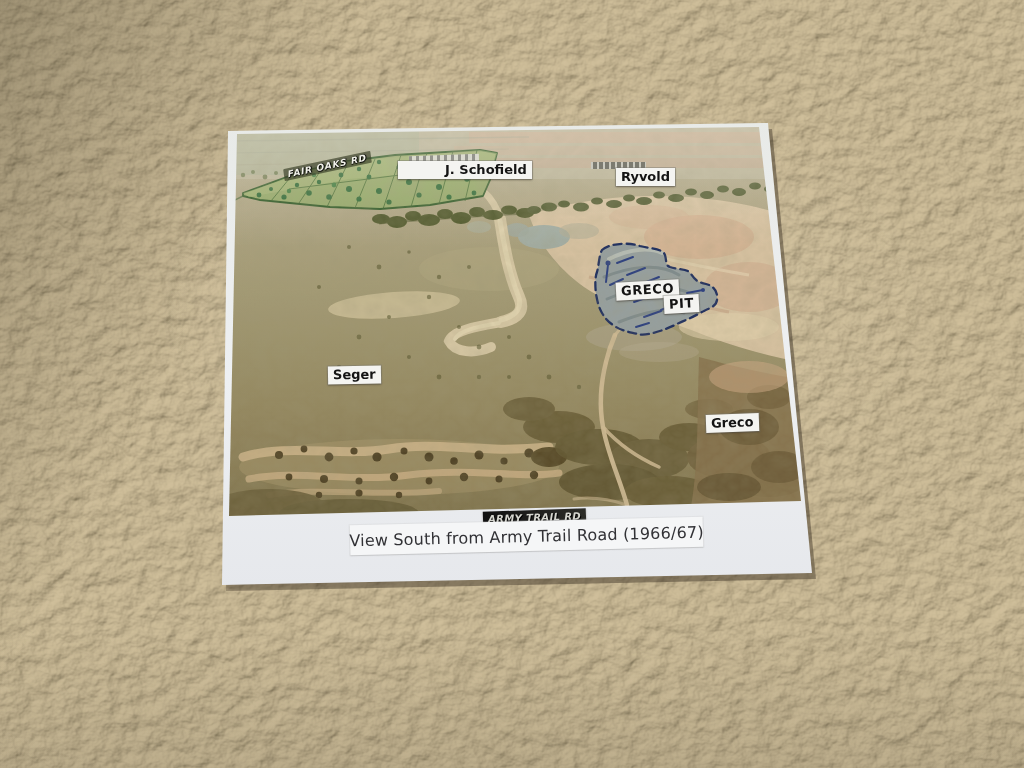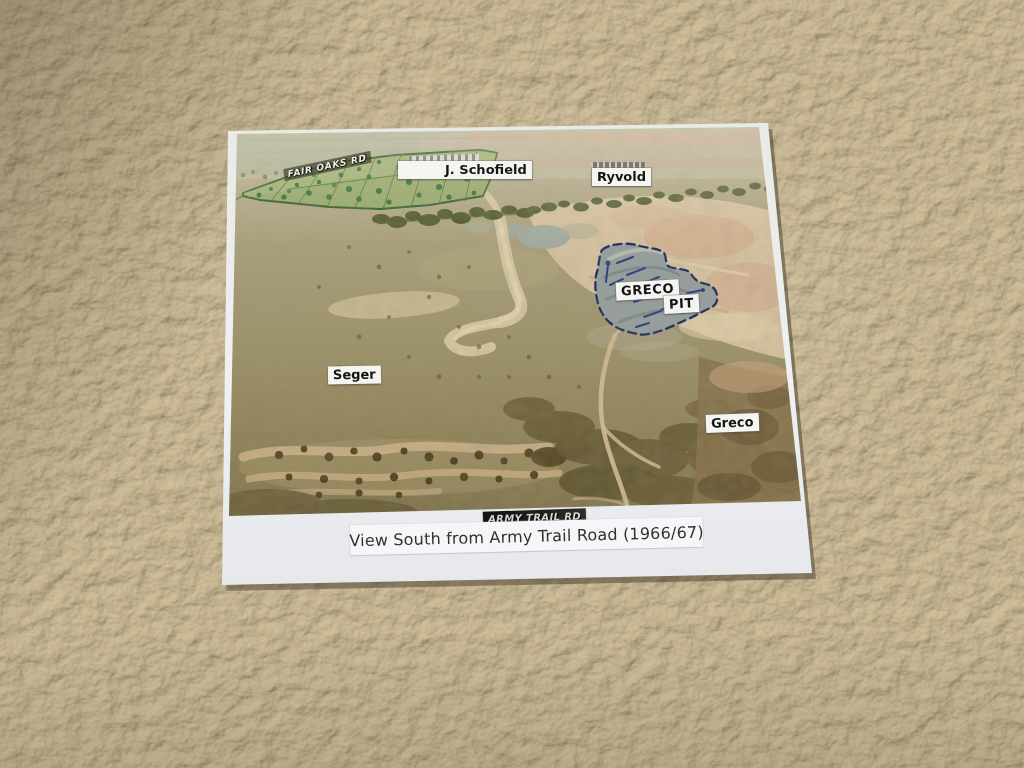--- a/index.html
+++ b/index.html
@@ -19,21 +19,21 @@
     background:linear-gradient(180deg,#e8eae7 0%,#eef0f2 55%,#e6e8ec 100%);
     clip-path:polygon(8px 12px,548px 4px,592px 454px,2px 466px);}
   .photo{position:absolute;left:229px;top:127px;width:573px;height:390px;
     clip-path:polygon(8px 7px,530px 0px,572px 374px,0px 389px);}
   .photo svg{display:block;filter:blur(0.4px) saturate(0.92) contrast(0.98);}
   .map-label{position:absolute;background:#f4f4f1;color:#141414;
     font-weight:700;font-size:13px;line-height:1.1;padding:2px 5px;
     box-shadow:0 1px 2px rgba(40,30,20,.45),0 0 0 1px rgba(125,125,120,.4);
     white-space:nowrap;}
   .lbl-jschofield{left:398px;top:161px;padding-left:47px;}
-  .lbl-ryvold{left:592px;top:168px;}
+  .lbl-ryvold{left:616px;top:168px;}
   .lbl-greco-pit1{left:616px;top:281px;transform:rotate(-3deg);letter-spacing:.6px;}
   .lbl-greco-pit2{left:664px;top:295px;transform:rotate(-3deg);letter-spacing:.6px;}
   .lbl-seger{left:328px;top:366px;transform:rotate(-1deg);}
   .lbl-greco-farm{left:706px;top:414px;transform:rotate(-2deg);}
   .road-label{position:absolute;white-space:nowrap;font-style:italic;font-weight:700;}
   .lbl-fairoaks{left:283px;top:160px;font-size:9px;letter-spacing:.8px;color:#f2f2ea;
     background:rgba(55,60,38,.66);padding:1px 4px;border-radius:1px;
     text-shadow:0 1px 1px #000,1px 0 1px #000;transform:rotate(-12deg) skewX(-4deg);}
   .lbl-armytrail{left:483px;top:510px;font-size:10px;letter-spacing:.4px;color:#d6d6cf;
     background:linear-gradient(90deg,#111,#2c2c28);padding:2px 5px;

